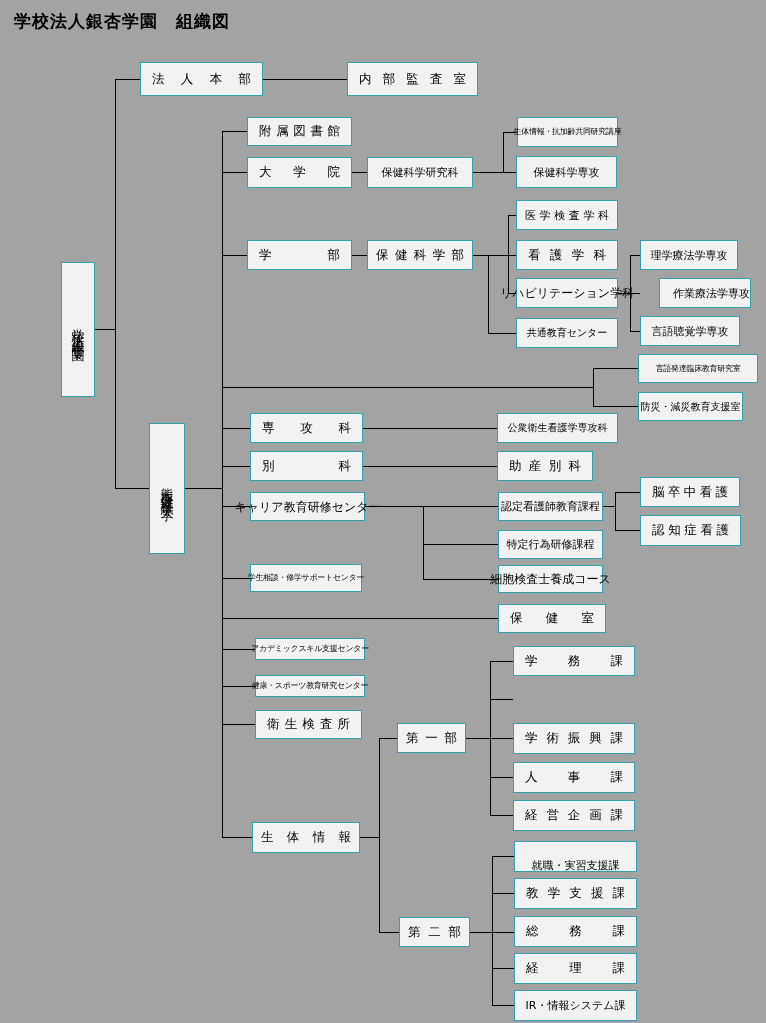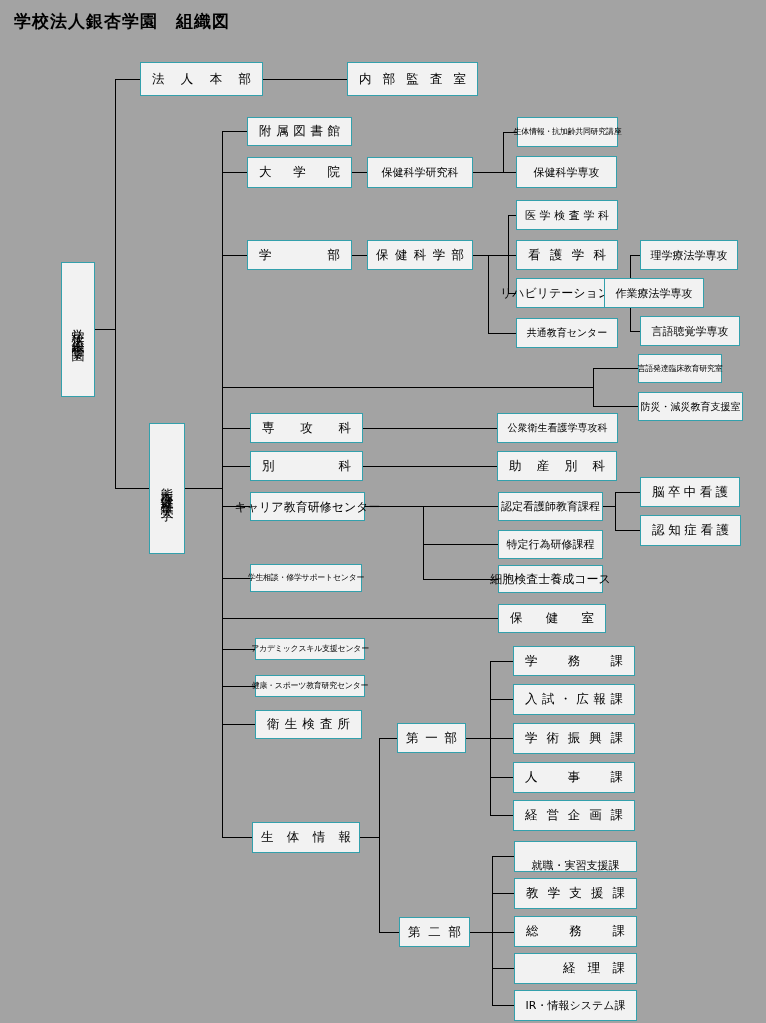--- a/index.html
+++ b/index.html
@@ -148,44 +148,44 @@
     </div>
   <div class="box f9" style="left:516px;top:278px;width:102px;height:30px;">
       <span class="lbl">リハビリテーション学科</span>
     </div>
   <div class="box f10" style="left:516px;top:318px;width:102px;height:30px;">
       <span class="lbl">共通教育センター</span>
     </div>
   <div class="box f11" style="left:640px;top:240px;width:98px;height:30px;">
       <span class="lbl">理学療法学専攻</span>
     </div>
-  <div class="box f11" style="left:604px;top:278px;width:100px;height:30px;">
+  <div class="box f11" style="left:659px;top:278px;width:92px;height:30px;justify-content:flex-end;">
       <span class="lbl">作業療法学専攻</span>
     </div>
   <div class="box f11" style="left:640px;top:316px;width:100px;height:30px;">
       <span class="lbl">言語聴覚学専攻</span>
     </div>
 
-  <div class="box f8" style="left:638px;top:354px;width:84px;height:29px;">
+  <div class="box f8" style="left:638px;top:354px;width:120px;height:29px;">
       <span class="lbl">言語発達臨床教育研究室</span>
     </div>
   <div class="box f10" style="left:638px;top:392px;width:105px;height:29px;">
       <span class="lbl">防災・減災教育支援室</span>
     </div>
 
   <div class="box j" style="left:250px;top:413px;width:113px;height:30px;">
       <span class="lbl">専攻科</span>
     </div>
   <div class="box f10" style="left:497px;top:413px;width:121px;height:30px;">
       <span class="lbl">公衆衛生看護学専攻科</span>
     </div>
   <div class="box j" style="left:250px;top:451px;width:113px;height:30px;">
       <span class="lbl">別科</span>
     </div>
-  <div class="box j" style="left:497px;top:451px;width:120px;height:30px;">
+  <div class="box j" style="left:497px;top:451px;width:96px;height:30px;">
       <span class="lbl">助産別科</span>
     </div>
 
   <div class="box f9" style="left:250px;top:492px;width:115px;height:29px;">
       <span class="lbl">キャリア教育研修センター</span>
     </div>
   <div class="box f11" style="left:498px;top:492px;width:105px;height:29px;">
       <span class="lbl">認定看護師教育課程</span>
     </div>
   <div class="box j" style="left:640px;top:477px;width:100px;height:30px;">
@@ -219,23 +219,20 @@
 
   <div class="box j p8" style="left:252px;top:822px;width:108px;height:31px;">
       <span class="lbl">生体情報</span>
     </div>
   <div class="box j p8" style="left:397px;top:723px;width:69px;height:30px;">
       <span class="lbl">第一部</span>
     </div>
   <div class="box j" style="left:513px;top:646px;width:122px;height:30px;">
       <span class="lbl">学務課</span>
     </div>
-  <div class="box j" style="left:513px;top:684px;width:122px;height:31px;">
-      <span class="lbl">入試・広報課</span>
-    </div>
   <div class="box j" style="left:513px;top:723px;width:122px;height:31px;">
       <span class="lbl">学術振興課</span>
     </div>
   <div class="box j" style="left:513px;top:762px;width:122px;height:31px;">
       <span class="lbl">人事課</span>
     </div>
   <div class="box j" style="left:513px;top:800px;width:122px;height:31px;justify-content:center;">
       <span class="lbl">経営企画課</span>
     </div>
 
@@ -244,19 +241,19 @@
     </div>
   <div class="box f11" style="left:514px;top:841px;width:123px;height:31px;align-items:flex-end;">
       <span class="lbl">就職・実習支援課</span>
     </div>
   <div class="box j" style="left:514px;top:878px;width:123px;height:31px;">
       <span class="lbl">教学支援課</span>
     </div>
   <div class="box j" style="left:514px;top:916px;width:123px;height:31px;">
       <span class="lbl">総務課</span>
     </div>
-  <div class="box j" style="left:514px;top:953px;width:123px;height:31px;padding-left:37px;">
+  <div class="box j" style="left:514px;top:953px;width:123px;height:31px;">
       <span class="lbl">経理課</span>
     </div>
   <div class="box f11" style="left:514px;top:990px;width:123px;height:31px;">
       <span class="lbl">IR・情報システム課</span>
     </div>
 </div>
 
 </body></html>

